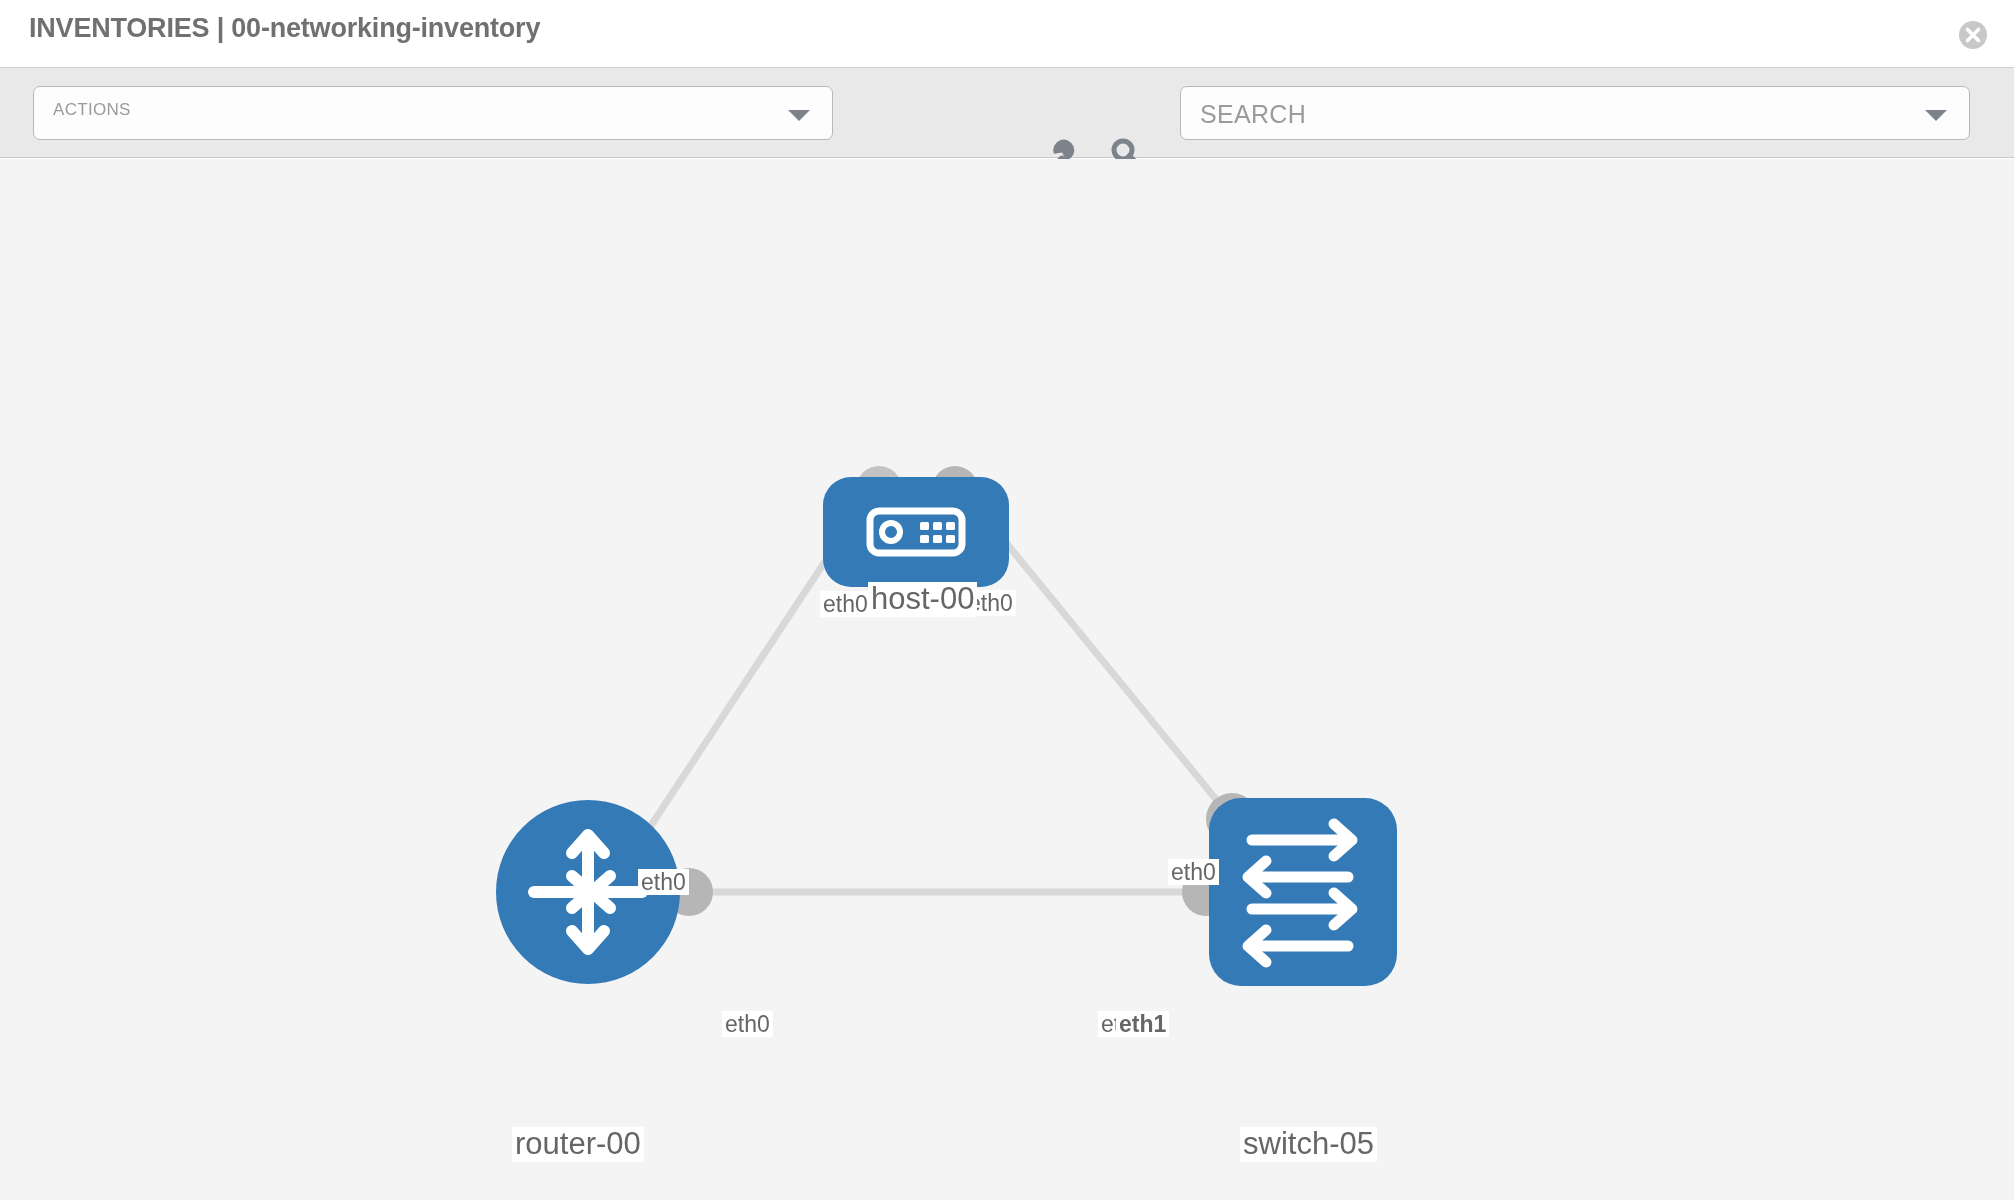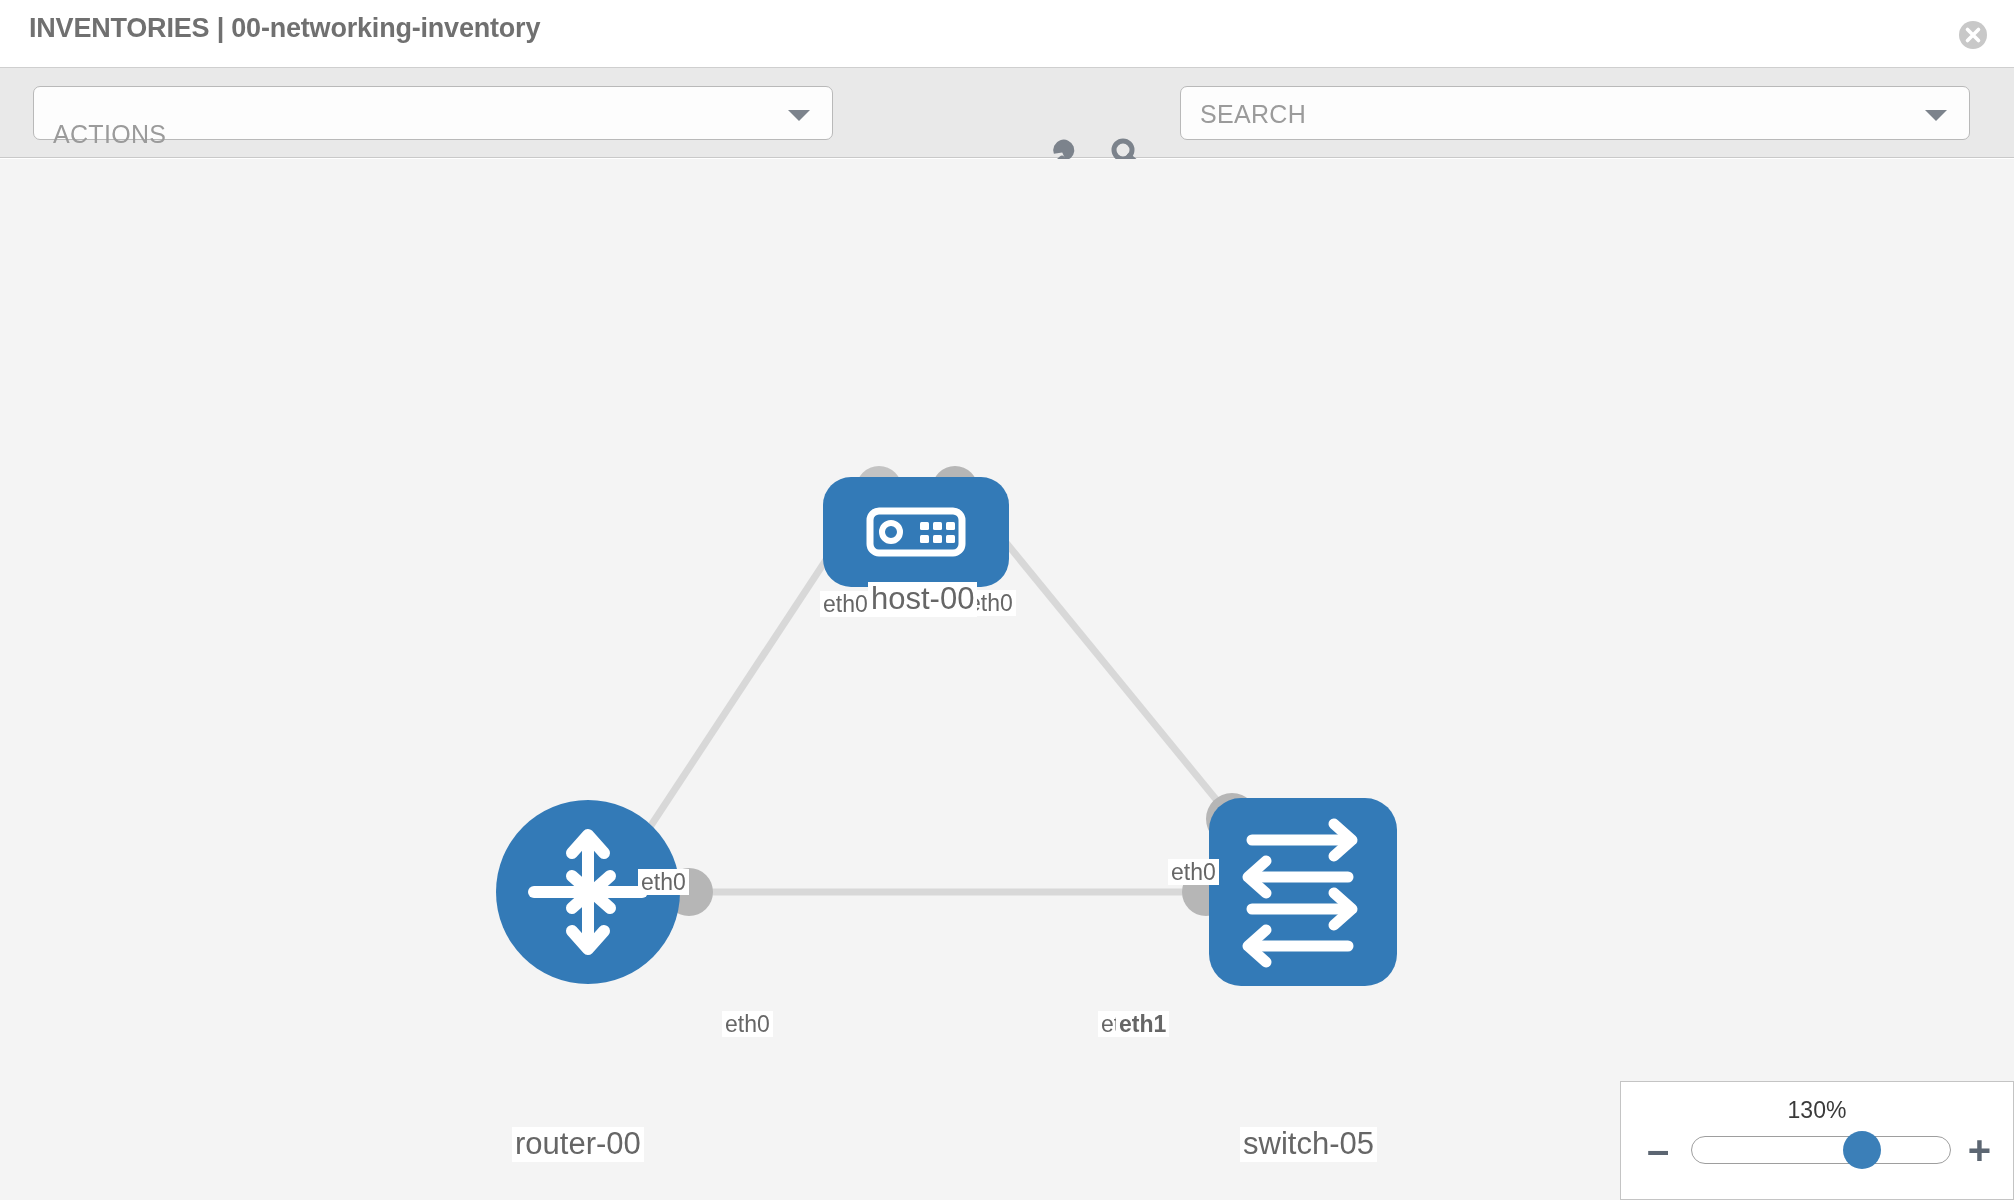--- a/index.html
+++ b/index.html
@@ -31,21 +31,21 @@
     position: absolute; left: 0; top: 68px; width: 2014px; height: 90px;
     background: #e9e9e9; border-bottom: 1px solid #c9c9c9;
   }
   .actions-select {
     position: absolute; left: 33px; top: 18px; width: 800px; height: 54px;
     background: #fdfdfd; border: 1px solid #b9b9b9; border-radius: 7px;
     cursor: pointer;
   }
   .actions-label {
     position: absolute; left: 19px; top: 13px;
-    font-size: 25px; color: #9b9b9b; letter-spacing: 0.3px; margin-top: 20px;
+    font-size: 17px; color: #9b9b9b; letter-spacing: 0.3px;
   }
   .caret {
     position: absolute; right: 22px; top: 23px;
     width: 0; height: 0;
     border-left: 11px solid transparent; border-right: 11px solid transparent;
     border-top: 11px solid #7c838c;
   }
   .tool-icon {
     position: absolute; top: 88px; width: 44px; height: 44px;
     transform: translateY(-50%); cursor: pointer;
@@ -220,22 +220,14 @@
     <span class="nlabel iface" style="left:1168px; top:700px;">eth0</span>
     <span class="nlabel iface" style="left:722px; top:852px;">eth0</span>
     <span class="nlabel iface" style="left:1098px; top:852px;">eth0</span>
     <span class="nlabel iface" style="left:1116px; top:852px;font-weight:bold;">eth1</span>
 
     <span class="nlabel node-name" style="left:868px; top:423px;">host-00</span>
     <span class="nlabel node-name" style="left:512px; top:968px;">router-00</span>
     <span class="nlabel node-name" style="left:1240px; top:968px;">switch-05</span>
   </div>
 
-  <div class="zoom-panel">
-    <div class="zoom-level">130%</div>
-    <div class="zoom-minus">–</div>
-    <div class="zoom-track">
-      <div class="zoom-handle" id="zoomHandle" style="left: 66%;"></div>
-    </div>
-    <div class="zoom-plus">+</div>
-  </div>
 
 </div>
 
 </body></html>

